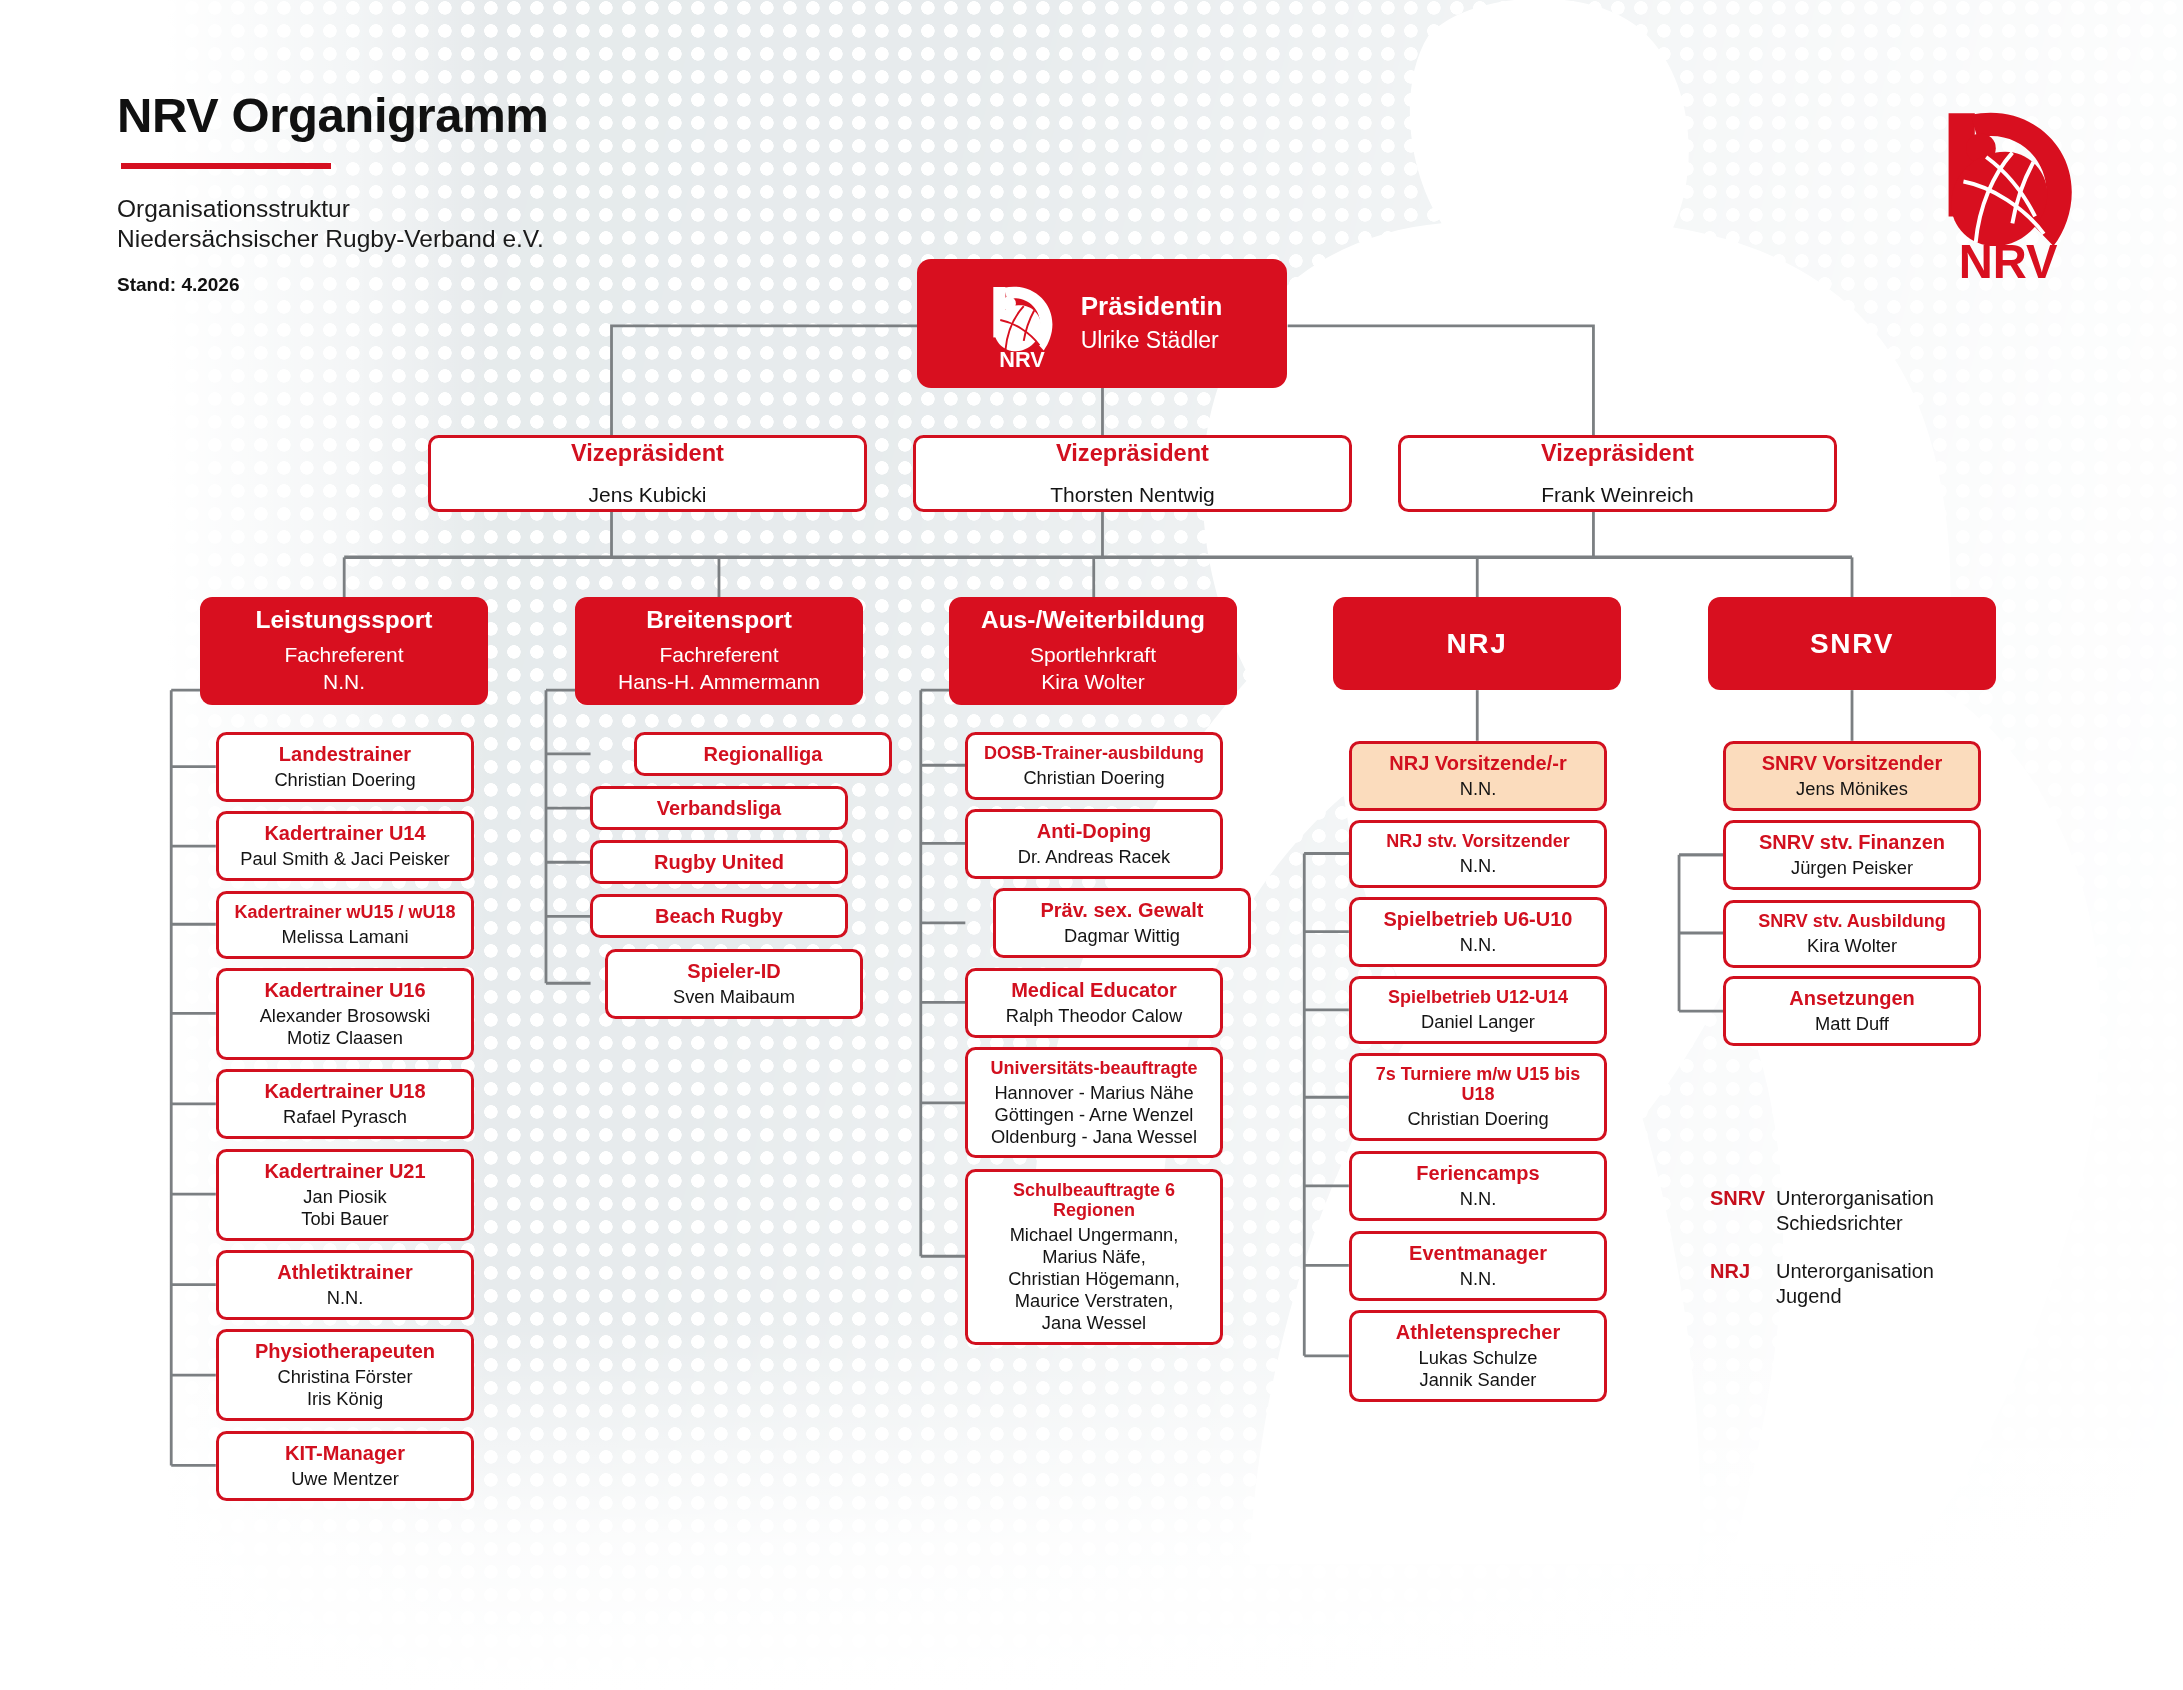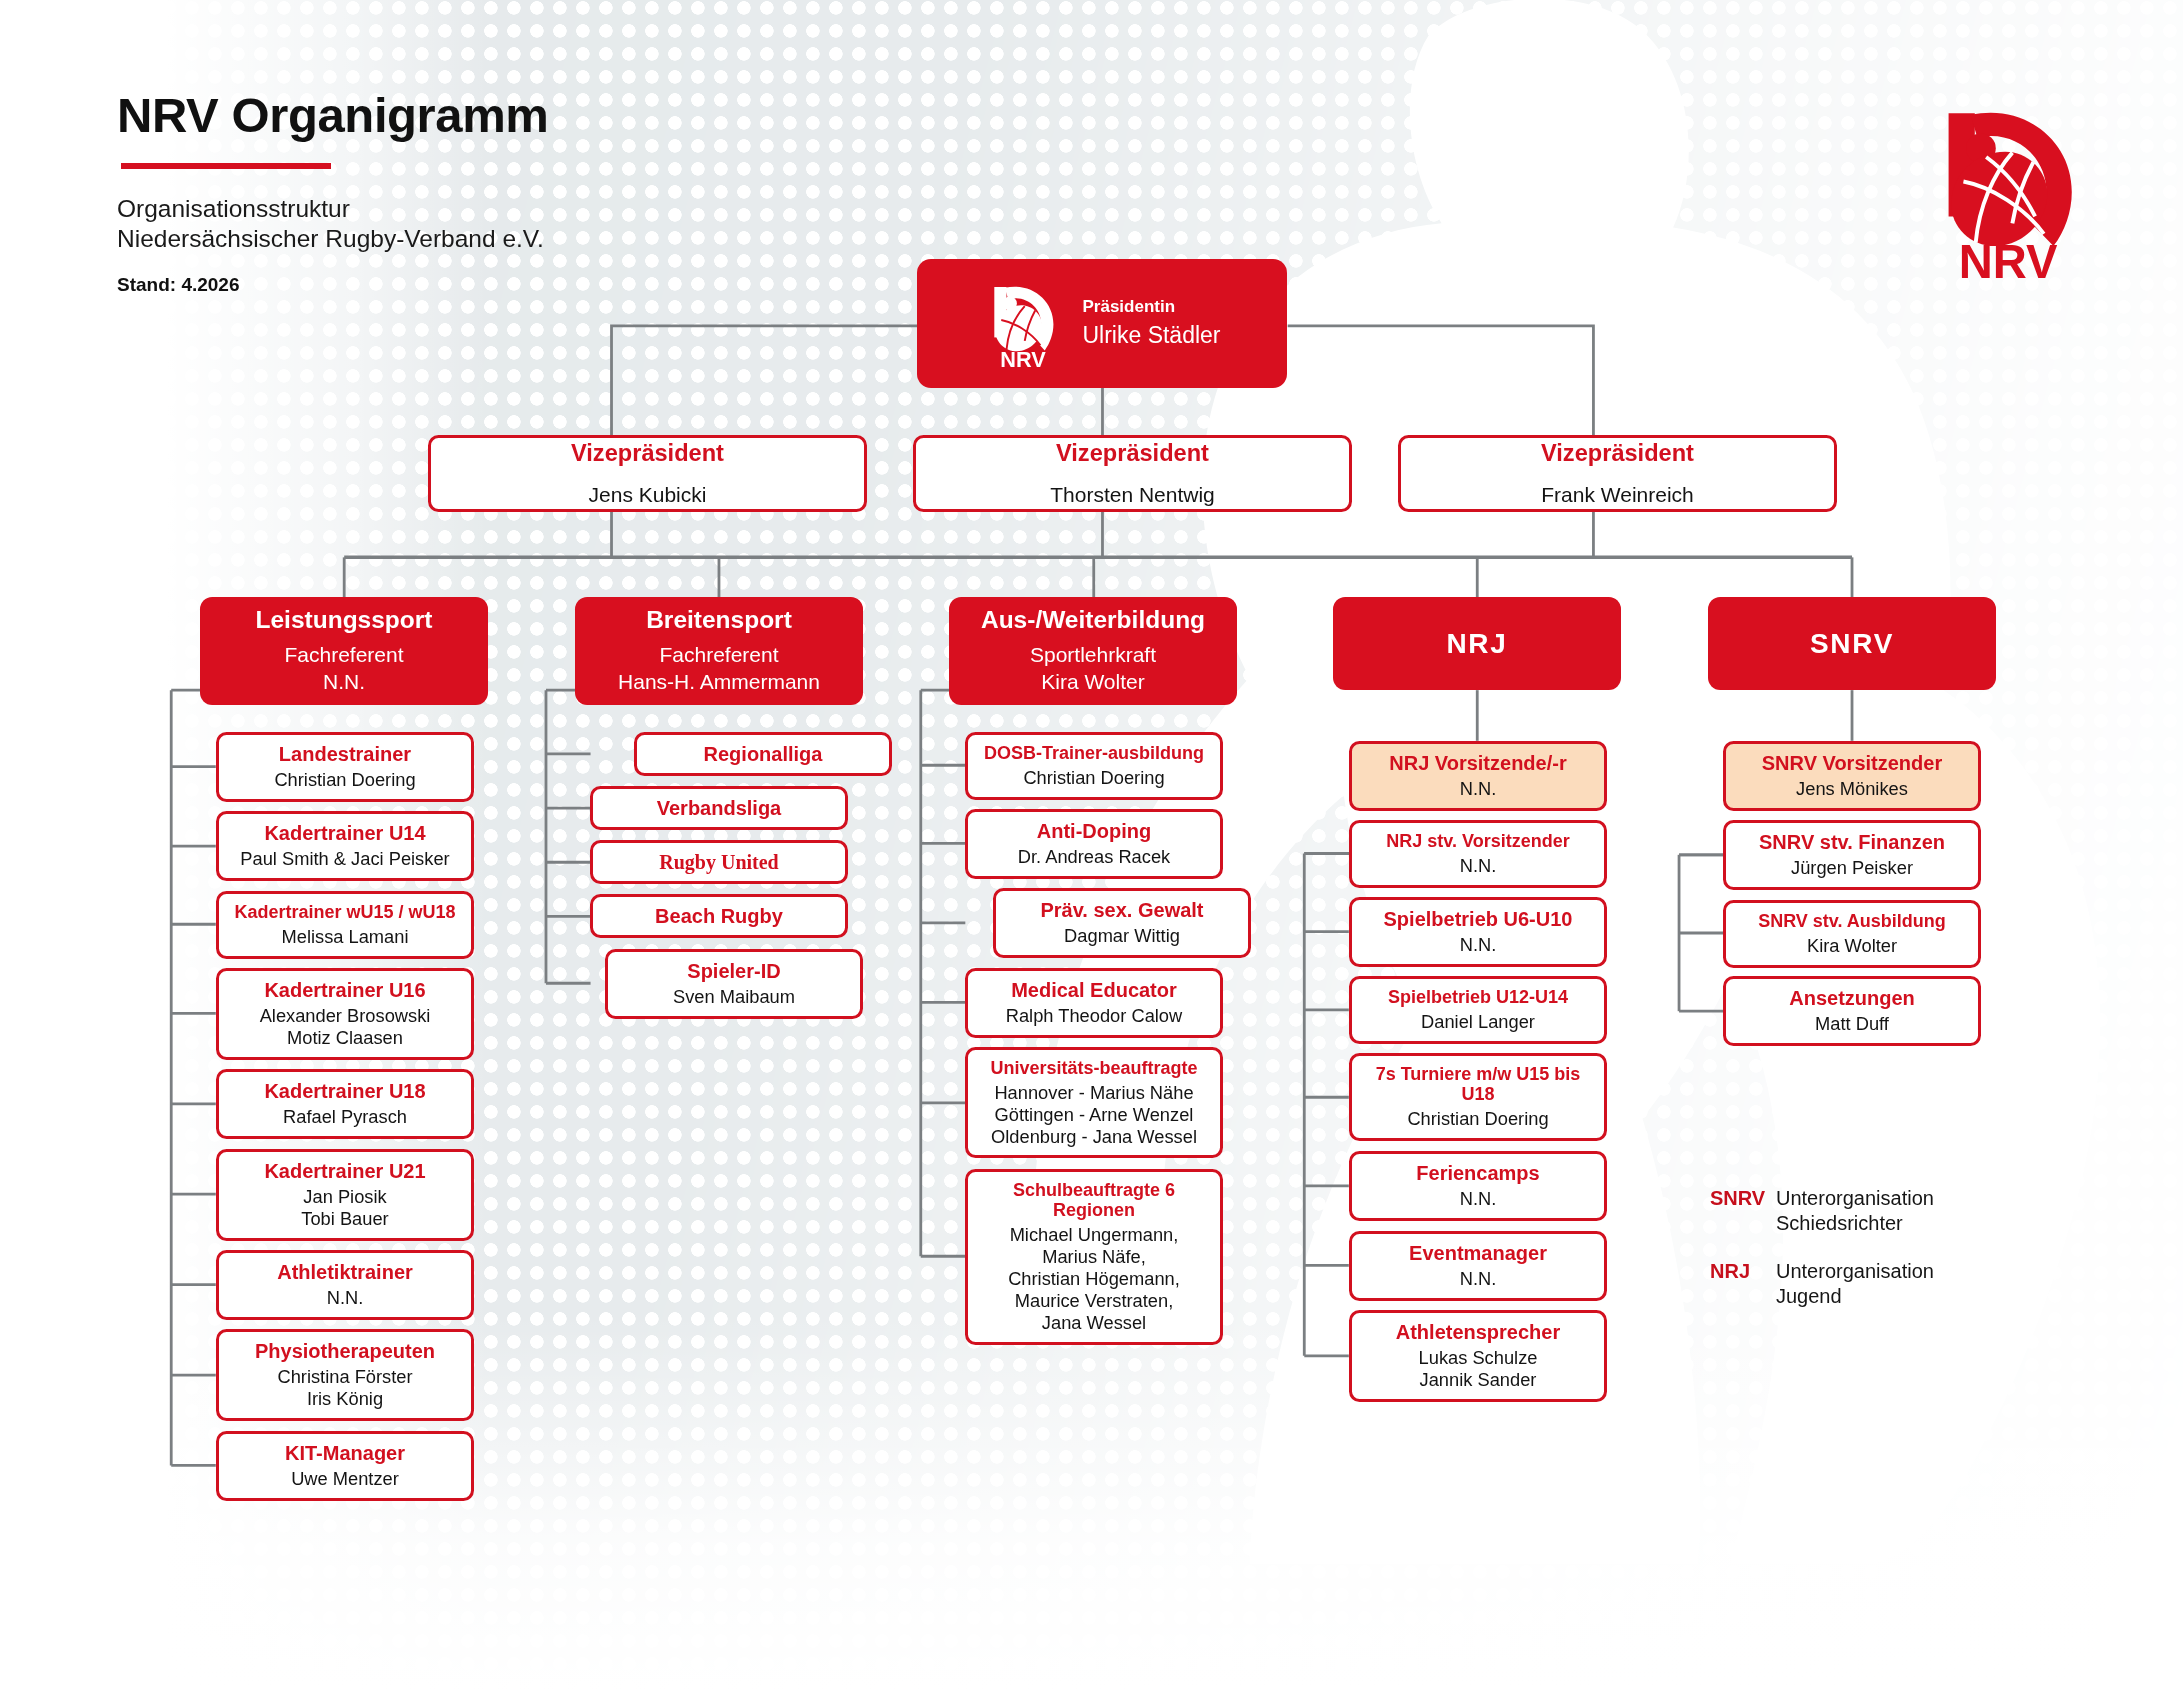--- a/index.html
+++ b/index.html
@@ -63,21 +63,21 @@
   .node.highlight .node-sub{color:#141414;}
 
   .node-title{line-height:1.13;}
   .node-sub{line-height:1.2;}
 
   
   #node-president{left:917px;top:259px;width:370px;height:129px;
     flex-direction:row;gap:19px;justify-content:center;border-radius:14px;}
   #node-president .pres-logo{width:80px;height:91px;flex:0 0 auto;}
   #node-president .pres-text{display:flex;flex-direction:column;align-items:flex-start;}
-  #node-president .node-title{font-size:17px;}
+  #node-president .node-title{font-size:26px;}
   #node-president .node-sub{font-size:23px;margin-top:6.1px;}
 
   
   .vp{height:77px;width:439px;}
   .vp .node-title{font-size:23.6px;}
   .vp .node-sub{font-size:21px;margin-top:15px;}
   #node-vp-1{left:428px;top:435px;}
   #node-vp-2{left:913px;top:435px;}
   #node-vp-3{left:1398px;top:435px;}
 
@@ -339,21 +339,21 @@
       <div class="node-sub">
         <div>Uwe Mentzer</div>
       </div>
     </div>
     <div class="node leaf outline" style="left: 590px; top: 732px; margin-left: 44px;">
       <div class="node-title">Regionalliga</div>
     </div>
     <div class="node leaf outline" style="left: 590px; top: 786px;">
       <div class="node-title">Verbandsliga</div>
     </div>
-    <div class="node leaf outline" style="left: 590px; top: 840px; font-family: Liberation Serif, serif;">
+    <div class="node leaf outline" style="left: 590px; top: 840px;">
       <div class="node-title">Rugby United</div>
     </div>
     <div class="node leaf outline" style="left: 590px; top: 894px;">
       <div class="node-title">Beach Rugby</div>
     </div>
     <div class="node leaf outline" style="left: 590px; top: 949px; margin-left: 15px;">
       <div class="node-title">Spieler-ID</div>
       <div class="node-sub">
         <div>Sven Maibaum</div>
       </div>

